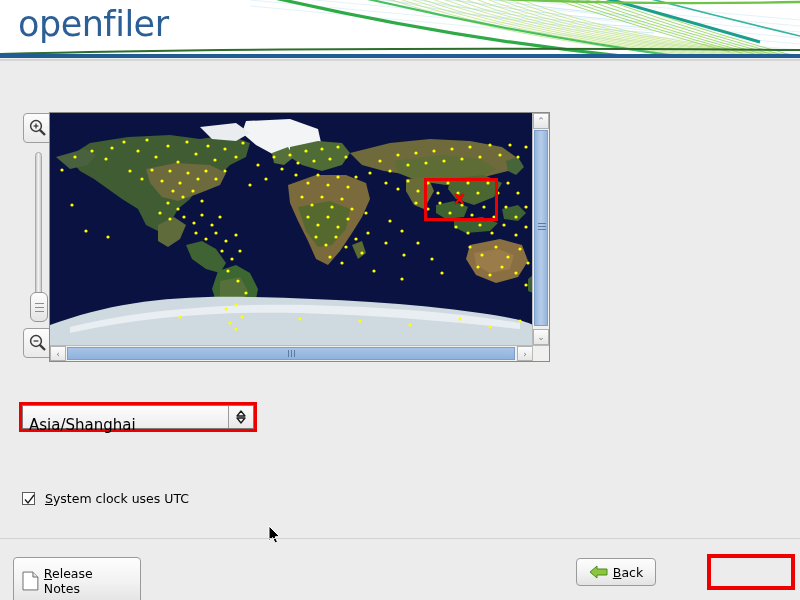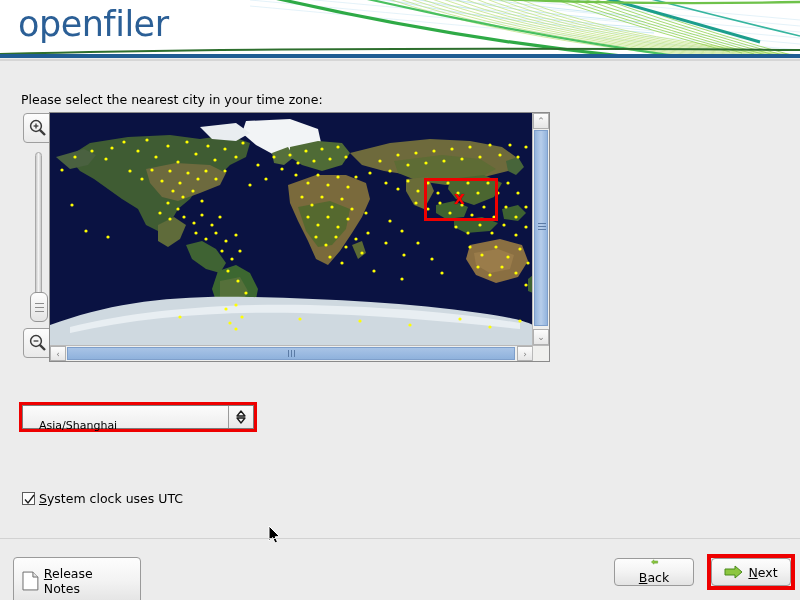--- a/index.html
+++ b/index.html
@@ -238,42 +238,42 @@
     left: 22px; top: 344px;
     width: 232px; height: 24px;
     border: 1px solid #7c7c7c;
     background: linear-gradient(#fcfcfc,#ededed);
     box-sizing: border-box;
     display: flex;
     align-items: center;
   }
   .combo .val {
     flex: 1;
-    padding-left: 16px;
-    font-size: 11px;
+    padding-left: 6px;
+    font-size: 15px;
     color: #000;
     white-space: nowrap;
     overflow: hidden;
     margin-top: 16px;
   }
   .combo .spinner {
     width: 24px; height: 22px;
     border-left: 1px solid #9b9b9b;
     background: linear-gradient(#fcfcfc,#e8e8e8);
     display:flex; align-items:center; justify-content:center;
     flex: none;
   }
 
   
   .utc-row {
     position: absolute;
     left: 22px; top: 430px;
     display: flex;
     align-items: center;
-    gap: 4px;
+    gap: 10px;
     text-align: right;
   }
   .cbox {
     width: 13px; height: 13px;
     border: 1px solid #5c5c5c;
     background: #fdfdfd;
     position: relative;
     flex: none;
     box-sizing: border-box;
   }
@@ -310,21 +310,21 @@
     align-items: center;
     justify-content: center;
     gap: 5px;
     font-size: 12.5px;
     color: #000;
     padding: 0 8px;
   }
   .btn u { text-decoration: underline; }
 
   .btn-release { left: 13px; top: 496px; width: 128px; height: 47px; }
-  .btn-back    { left: 614px; top: 497px; width: 80px; height: 28px; flex-direction: column; }
+  .btn-back    { left: 576px; top: 497px; width: 80px; height: 28px; }
   .btn-next    { left: 711px; top: 497px; width: 80px; height: 28px; }
 
   .next-hl {
     position: absolute;
     left: 707px; top: 493px;
     width: 88px; height: 36px;
     border: 4px solid #ee0000;
     box-sizing: border-box;
   }
 </style>
@@ -389,21 +389,20 @@
         <path d="M0,54 Q300,46 800,50" fill="none" stroke="#2d6e2d" stroke-width="2"></path>
       </g>
     </svg>
     <div class="logo">openfiler</div>
     <div class="header-rule"></div>
   </div>
   <div class="header-rule2"></div>
 
   <div class="body-area">
 
-    <div class="prompt-label">Please select the nearest city in your time zone:</div>
 
     <div class="map-wrap">
 
       <div class="zoom-col">
         <div class="zbtn plus">
           <svg width="20" height="20" viewBox="0 0 20 20">
             <circle cx="8" cy="8" r="5.4" fill="none" stroke="#3a3a3a" stroke-width="1.5"></circle>
             <line x1="11.8" y1="11.8" x2="17" y2="17" stroke="#3a3a3a" stroke-width="2.4"></line>
             <line x1="5.6" y1="8" x2="10.4" y2="8" stroke="#3a3a3a" stroke-width="1.3"></line>
             <line x1="8" y1="5.6" x2="8" y2="10.4" stroke="#3a3a3a" stroke-width="1.3"></line>
@@ -718,21 +717,15 @@
     </div>
 
     <div class="btn btn-back">
       <svg width="19" height="16" viewBox="0 0 19 16">
         <path d="M1,8 L8,2 L8,5 L18,5 L18,11 L8,11 L8,14 Z" fill="#8cc63f" stroke="#4a8b1d" stroke-width="1" stroke-linejoin="round"></path>
       </svg>
       <span><u>B</u><span>ack</span></span>
     </div>
 
     <div class="next-hl"></div>
-    <div class="btn btn-next">
-      <svg width="19" height="16" viewBox="0 0 19 16">
-        <path d="M18,8 L11,2 L11,5 L1,5 L1,11 L11,11 L11,14 Z" fill="#8cc63f" stroke="#4a8b1d" stroke-width="1" stroke-linejoin="round"></path>
-      </svg>
-      <span><u>N</u><span>ext</span></span>
-    </div>
 
   </div>
 </div>
 
 </body></html>

